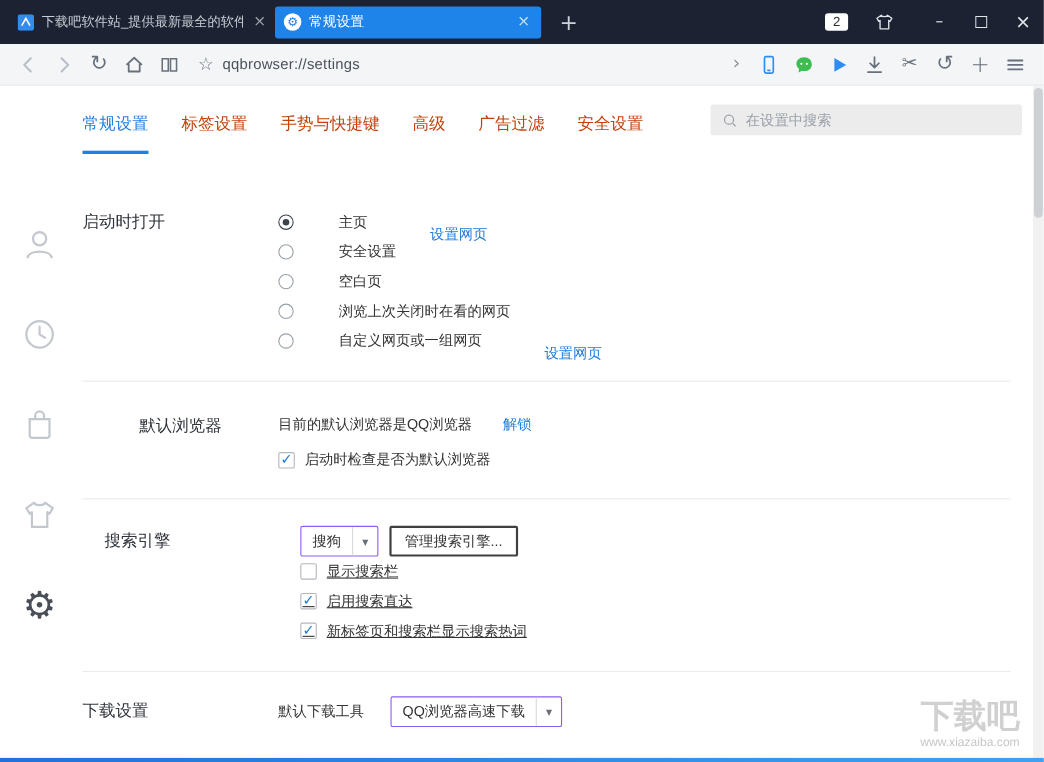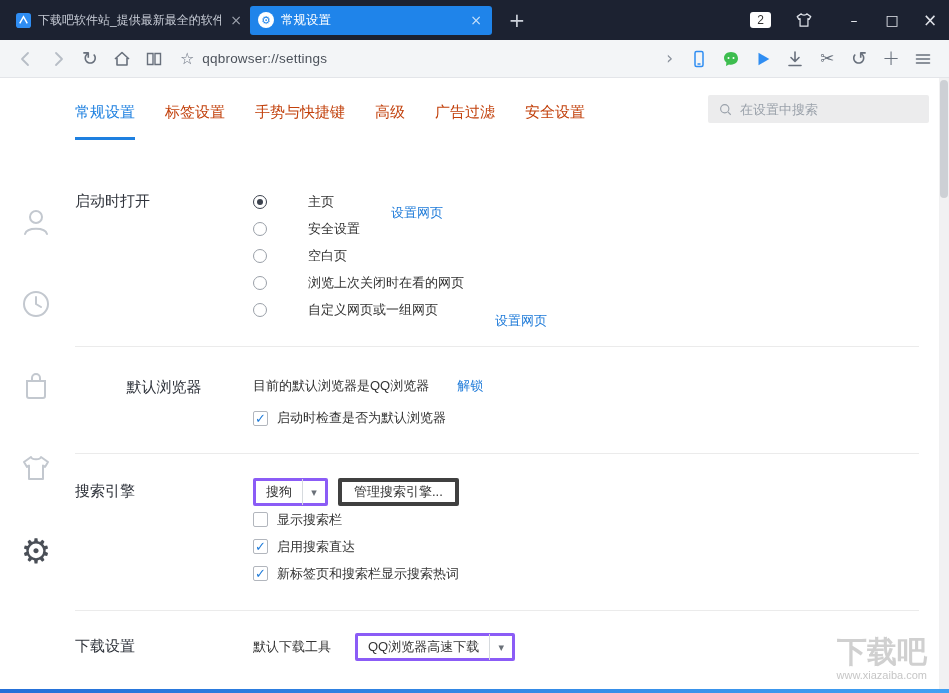--- a/index.html
+++ b/index.html
@@ -33,21 +33,21 @@
   .tool-spacer { flex:1; }
   .addr-chevron { font-size:17px; color:#8a919c; margin-right:10px; }
   .tool-ic.blue { color:#2f8df2; }
 
   
   .main { position:relative; height:615px; background:#fff; overflow:hidden; }
 
   .settings-header { height:62px; display:flex; align-items:flex-end; padding-left:75px; position:relative; }
   .nav-tab { font-size:15px; color:#c2410c; padding:18px 0 15px; margin-right:30px; cursor:pointer; border-bottom:3px solid transparent; }
   .nav-tab.active { color:#1e80e0; border-bottom-color:#1e80e0; }
-  .search-box { position:absolute; right:20px; top:17px; width:221px; height:28px; background:#ececed; border-radius:2px; display:flex; align-items:center; padding:0 10px; color:#9aa1aa; }
+  .search-box { position:absolute; right:20px; top:17px; width:283px; height:28px; background:#ececed; border-radius:2px; display:flex; align-items:center; padding:0 10px; color:#9aa1aa; }
   .search-box svg { flex:none; }
   .search-input { border:none; outline:none; background:transparent; font-size:13px; color:#555; margin-left:7px; width:100%; font-family:inherit; }
   .search-input::placeholder { color:#9aa1aa; }
 
   .side-icons { position:absolute; left:0; top:128px; width:72px; display:flex; flex-direction:column; align-items:center; gap:50px; color:#c3c8cf; }
   .side-icons .gear { color:#4a4f57; font-size:34px; }
 
   .content { margin-left:75px; margin-right:30px; }
   .section { display:flex; align-items:flex-start; }
   .sec-title { width:178px; font-size:15px; color:#2f333b; padding-top:4px; }
@@ -64,29 +64,29 @@
 
   .divider { border-top:1px solid #ebebeb; margin-top:23px; }
 
   .sec-default { margin-top:27px;text-align:center; }
   .status-row { height:24px; display:flex; align-items:center; }
   .status-row .link { margin-left:28px; }
   .check-row { display:flex; align-items:center; height:24px; margin-top:8px; }
   .checkbox { width:15px; height:15px; border:1px solid #b2b6bd; border-radius:2px; background:#fff; margin-right:9px; flex:none; display:flex; align-items:center; justify-content:center; cursor:pointer; }
   .checkbox .chk { color:#1f7bd9; font-size:13px; font-weight:bold; }
 
-  .sec-search { margin-top:24px; }
+  .sec-search { margin-top:24px;margin-left:20px; }
   .dd-row { display:flex; align-items:center; }
-  .select { height:28px; background:#fff; border:3px solid #8b5cf6; border-radius:2px; display:flex; align-items:center; cursor:pointer; }
+  .select { height:28px; background:#fff; border:1px solid #8b5cf6; border-radius:2px; display:flex; align-items:center; cursor:pointer; }
   .select .sel-text { padding:0 10px; }
   .select .sel-div { width:1px; height:26px; background:#d6dade; }
   .select .sel-caret { width:22px; text-align:center; color:#6a7078; font-size:11px; display:flex; align-items:center; justify-content:center; }
-  .btn { height:28px; background:#fff; border:4px solid #404040; border-radius:2px; font-size:13px; color:#333; padding:0 12px; margin-left:10px; cursor:pointer; font-family:inherit; }
+  .btn { height:28px; background:#fff; border:2px solid #404040; border-radius:2px; font-size:13px; color:#333; padding:0 12px; margin-left:10px; cursor:pointer; font-family:inherit; }
   .sec-search .check-row:first-of-type { margin-top:14px; }
-  .sec-search .check-row { height:27px; margin-top:0; }
+  .sec-search .check-row { height:27px; margin-top:0;text-decoration:underline; }
 
   .sec-download { margin-top:22px; }
   .dl-label { margin-right:24px; display:flex; align-items:center; height:28px; }
 
   .scrollbar { position:absolute; right:0; top:0; bottom:0; width:10px; background:#f1f1f2; }
   .scroll-thumb { position:absolute; left:1px; top:2px; width:8px; height:118px; background:#cdd0d5; border-radius:4px; }
 
   .watermark { position:absolute; right:22px; bottom:12px; text-align:right; pointer-events:none; }
   .wm-title { font-size:30px; font-weight:bold; color:rgba(150,150,150,.45); line-height:1; }
   .wm-url { font-size:11px; color:rgba(150,150,150,.55); margin-top:2px; }

